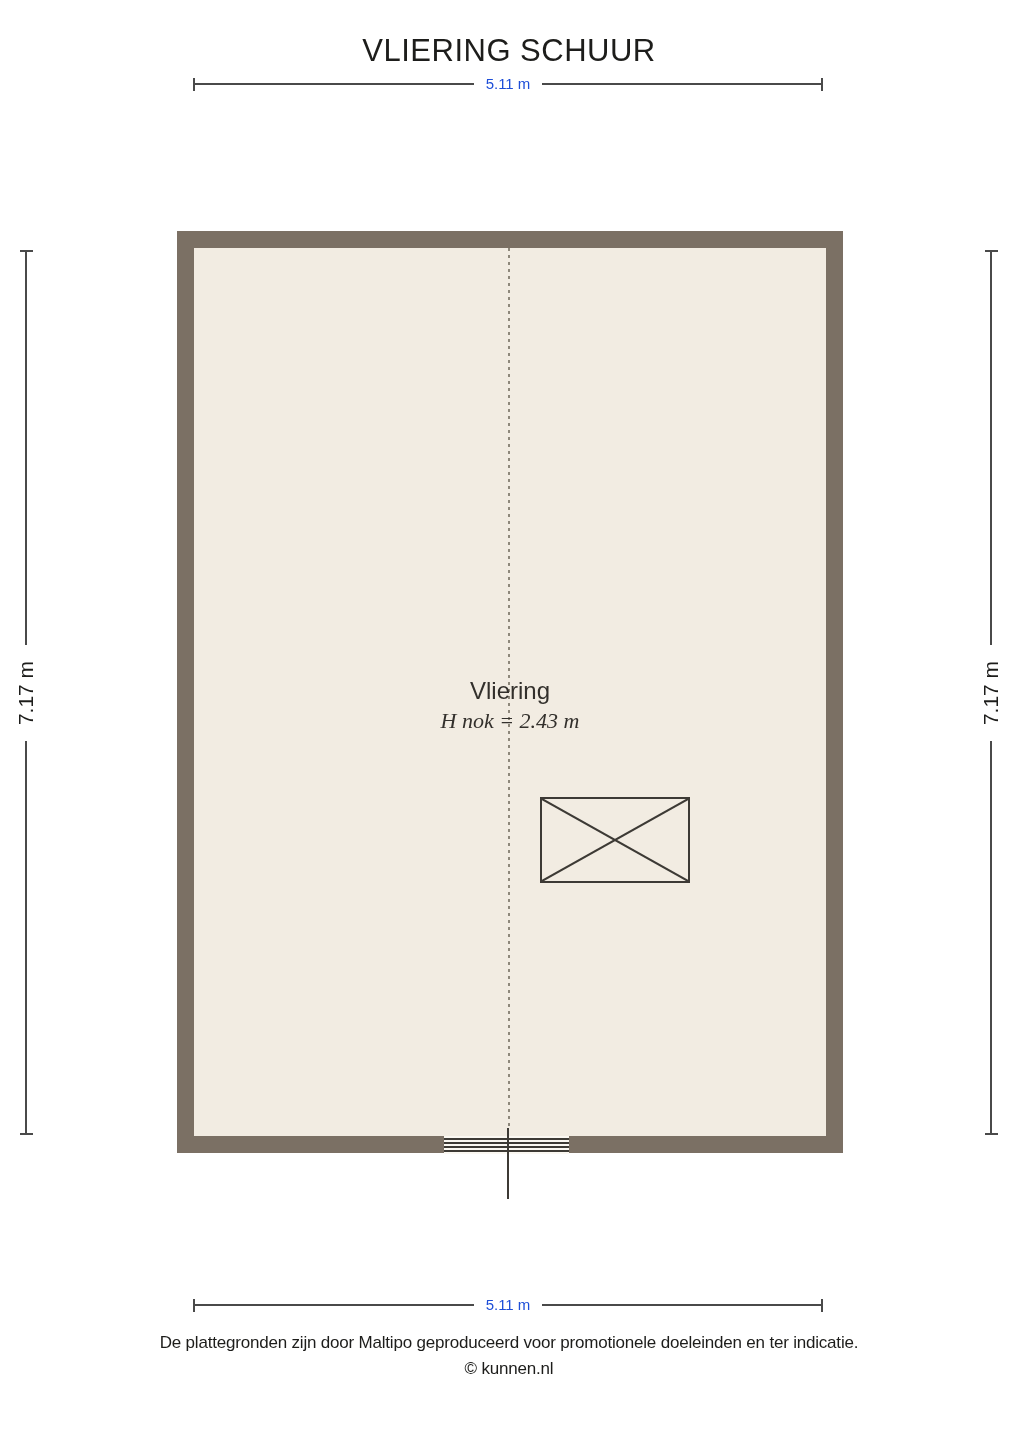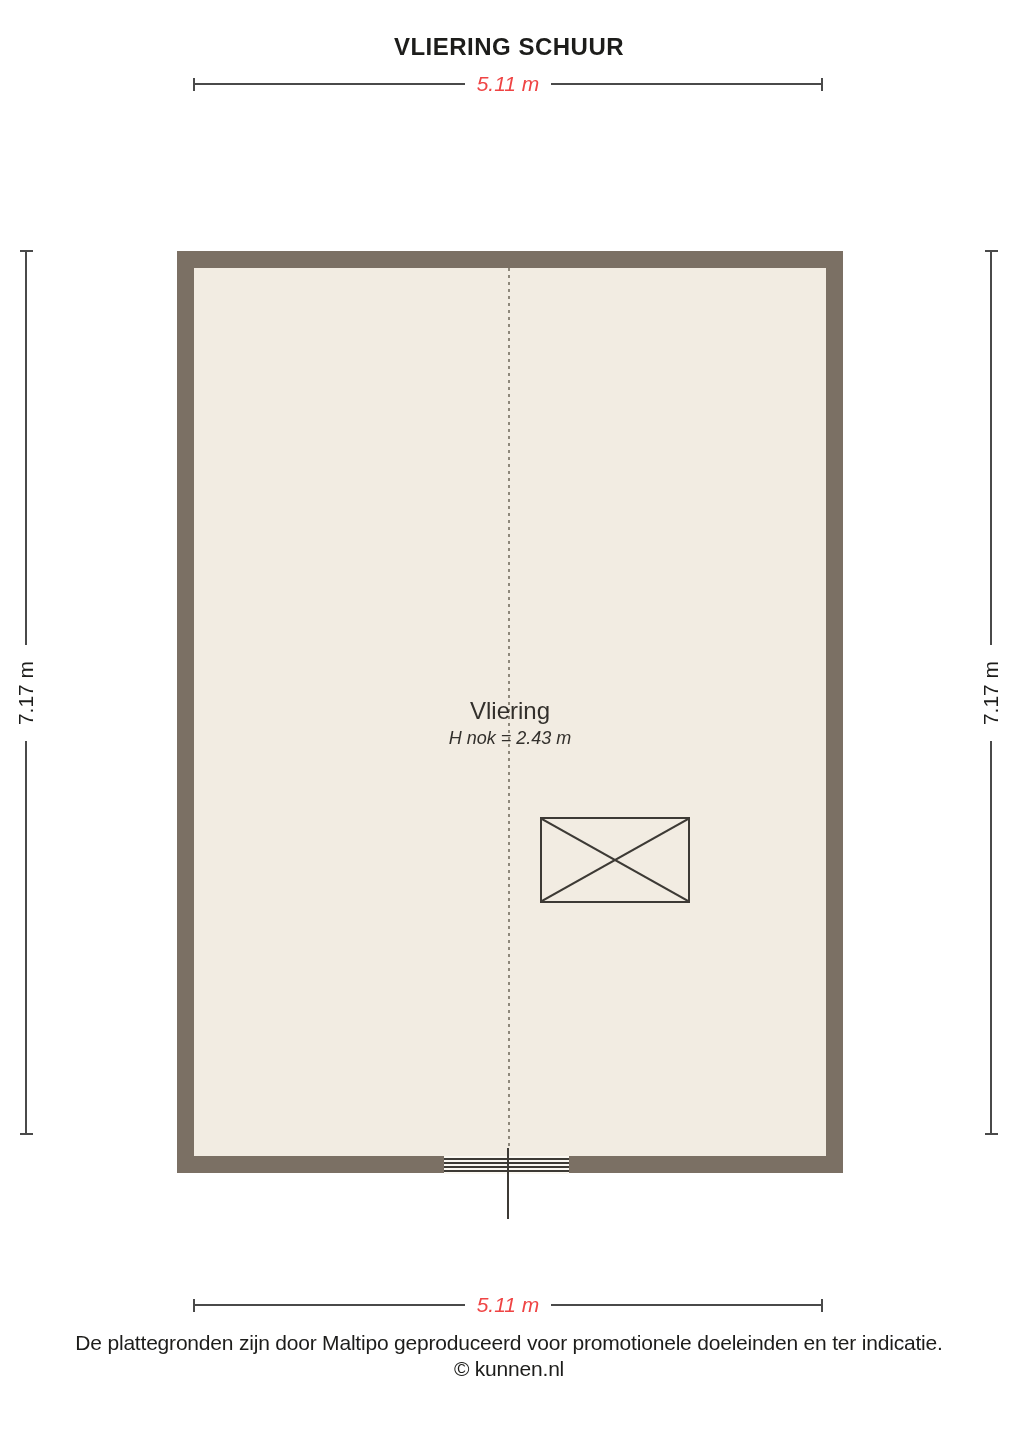--- a/index.html
+++ b/index.html
@@ -5,35 +5,35 @@
   * { margin:0; padding:0; box-sizing:border-box; }
   html,body { background:#ffffff; }
   .canvas {
     position:relative; width:1018px; height:1440px; background:#ffffff;
     font-family:"Liberation Sans", sans-serif; color:#1d1d1b; overflow:hidden;
   }
 
   
   .title {
     position:absolute; left:0; right:0; top:33px;
-    text-align:center; font-size:24px; font-weight:700; letter-spacing:0.5px;
+    text-align:center; font-size:31px; font-weight:400; letter-spacing:0.5px;
     color:#1d1d1b;
   }
 
   
   .dim-h {
     position:absolute; left:193px; width:630px; height:22px;
     display:flex; align-items:center;
   }
   .dim-h.top { top:73px; }
   .dim-h.bottom { top:1294px; }
   .dim-h .tick { width:2px; height:13px; background:#4a4a4a; flex:0 0 auto; }
   .dim-h .line { flex:1 1 auto; height:2px; background:#4a4a4a; }
   .dim-h .label {
-    padding:0 12px; font-size:21px; color:#ef4444; white-space:nowrap; line-height:22px;font-style:italic;
+    padding:0 12px; font-size:15px; color:#1d4ed8; white-space:nowrap; line-height:22px;
   }
 
   
   .dim-v {
     position:absolute; top:250px; width:22px; height:885px;
     display:flex; flex-direction:column; align-items:center;
   }
   .dim-v.left { left:15px; }
   .dim-v.right { left:980px; }
   .dim-v .tick { height:2px; width:13px; background:#4a4a4a; flex:0 0 auto; }
@@ -43,35 +43,34 @@
     flex:0 0 auto;
   }
   .dim-v .label {
     transform:rotate(-90deg); white-space:nowrap; font-size:21px; color:#1d1d1b;
   }
 
   
   .plan {
     position:absolute; left:177px; top:231px; width:666px; height:922px;
     background:#7b7064;
-    margin-top:20px;
   }
   .floor {
     position:absolute; left:17px; top:17px; right:17px; bottom:17px;
     background:#f2ece2;
   }
   .ridge {
     position:absolute; left:331px; top:17px; height:879px; width:2px;
     background:repeating-linear-gradient(to bottom, #8e887b 0 3px, transparent 3px 7px);
   }
   .room-label {
     position:absolute; left:233px; top:446px; width:200px; text-align:center;
   }
   .room-name { font-size:24px; color:#33302c; }
-  .room-h { font-size:18px; font-style:italic; margin-top:3px; color:#33302c; }
+  .room-h { font-size:22px; font-style:italic; margin-top:3px; color:#33302c;font-family:Liberation Serif, serif; }
 
   .xbox {
     position:absolute; left:363px; top:566px; width:150px; height:86px;
     border:2px solid #3d3a35; background:transparent;
   }
   .xbox svg { display:block; width:100%; height:100%; }
 
   .opening {
     position:absolute; left:267px; top:905px; width:125px; height:18px;
     background:#fbf8f2;
@@ -79,21 +78,21 @@
   }
   .opening .hatch { height:1.5px; background:#3d3a35; }
   .door-line {
     position:absolute; left:330px; top:897px; width:2px; height:71px;
     background:#3d3a35;
   }
 
   
   .footer {
     position:absolute; left:0; right:0; top:1331px; text-align:center;
-    font-size:21px; line-height:23px; color:#1d1d1b; letter-spacing:-0.2px;
+    font-size:17px; line-height:23px; color:#1d1d1b; letter-spacing:-0.2px;
   }
   .footer .copyright { margin-top:3px; }
 </style>
 </head>
 <body>
 
 <div class="canvas">
 
   <div class="title">VLIERING SCHUUR</div>
 

